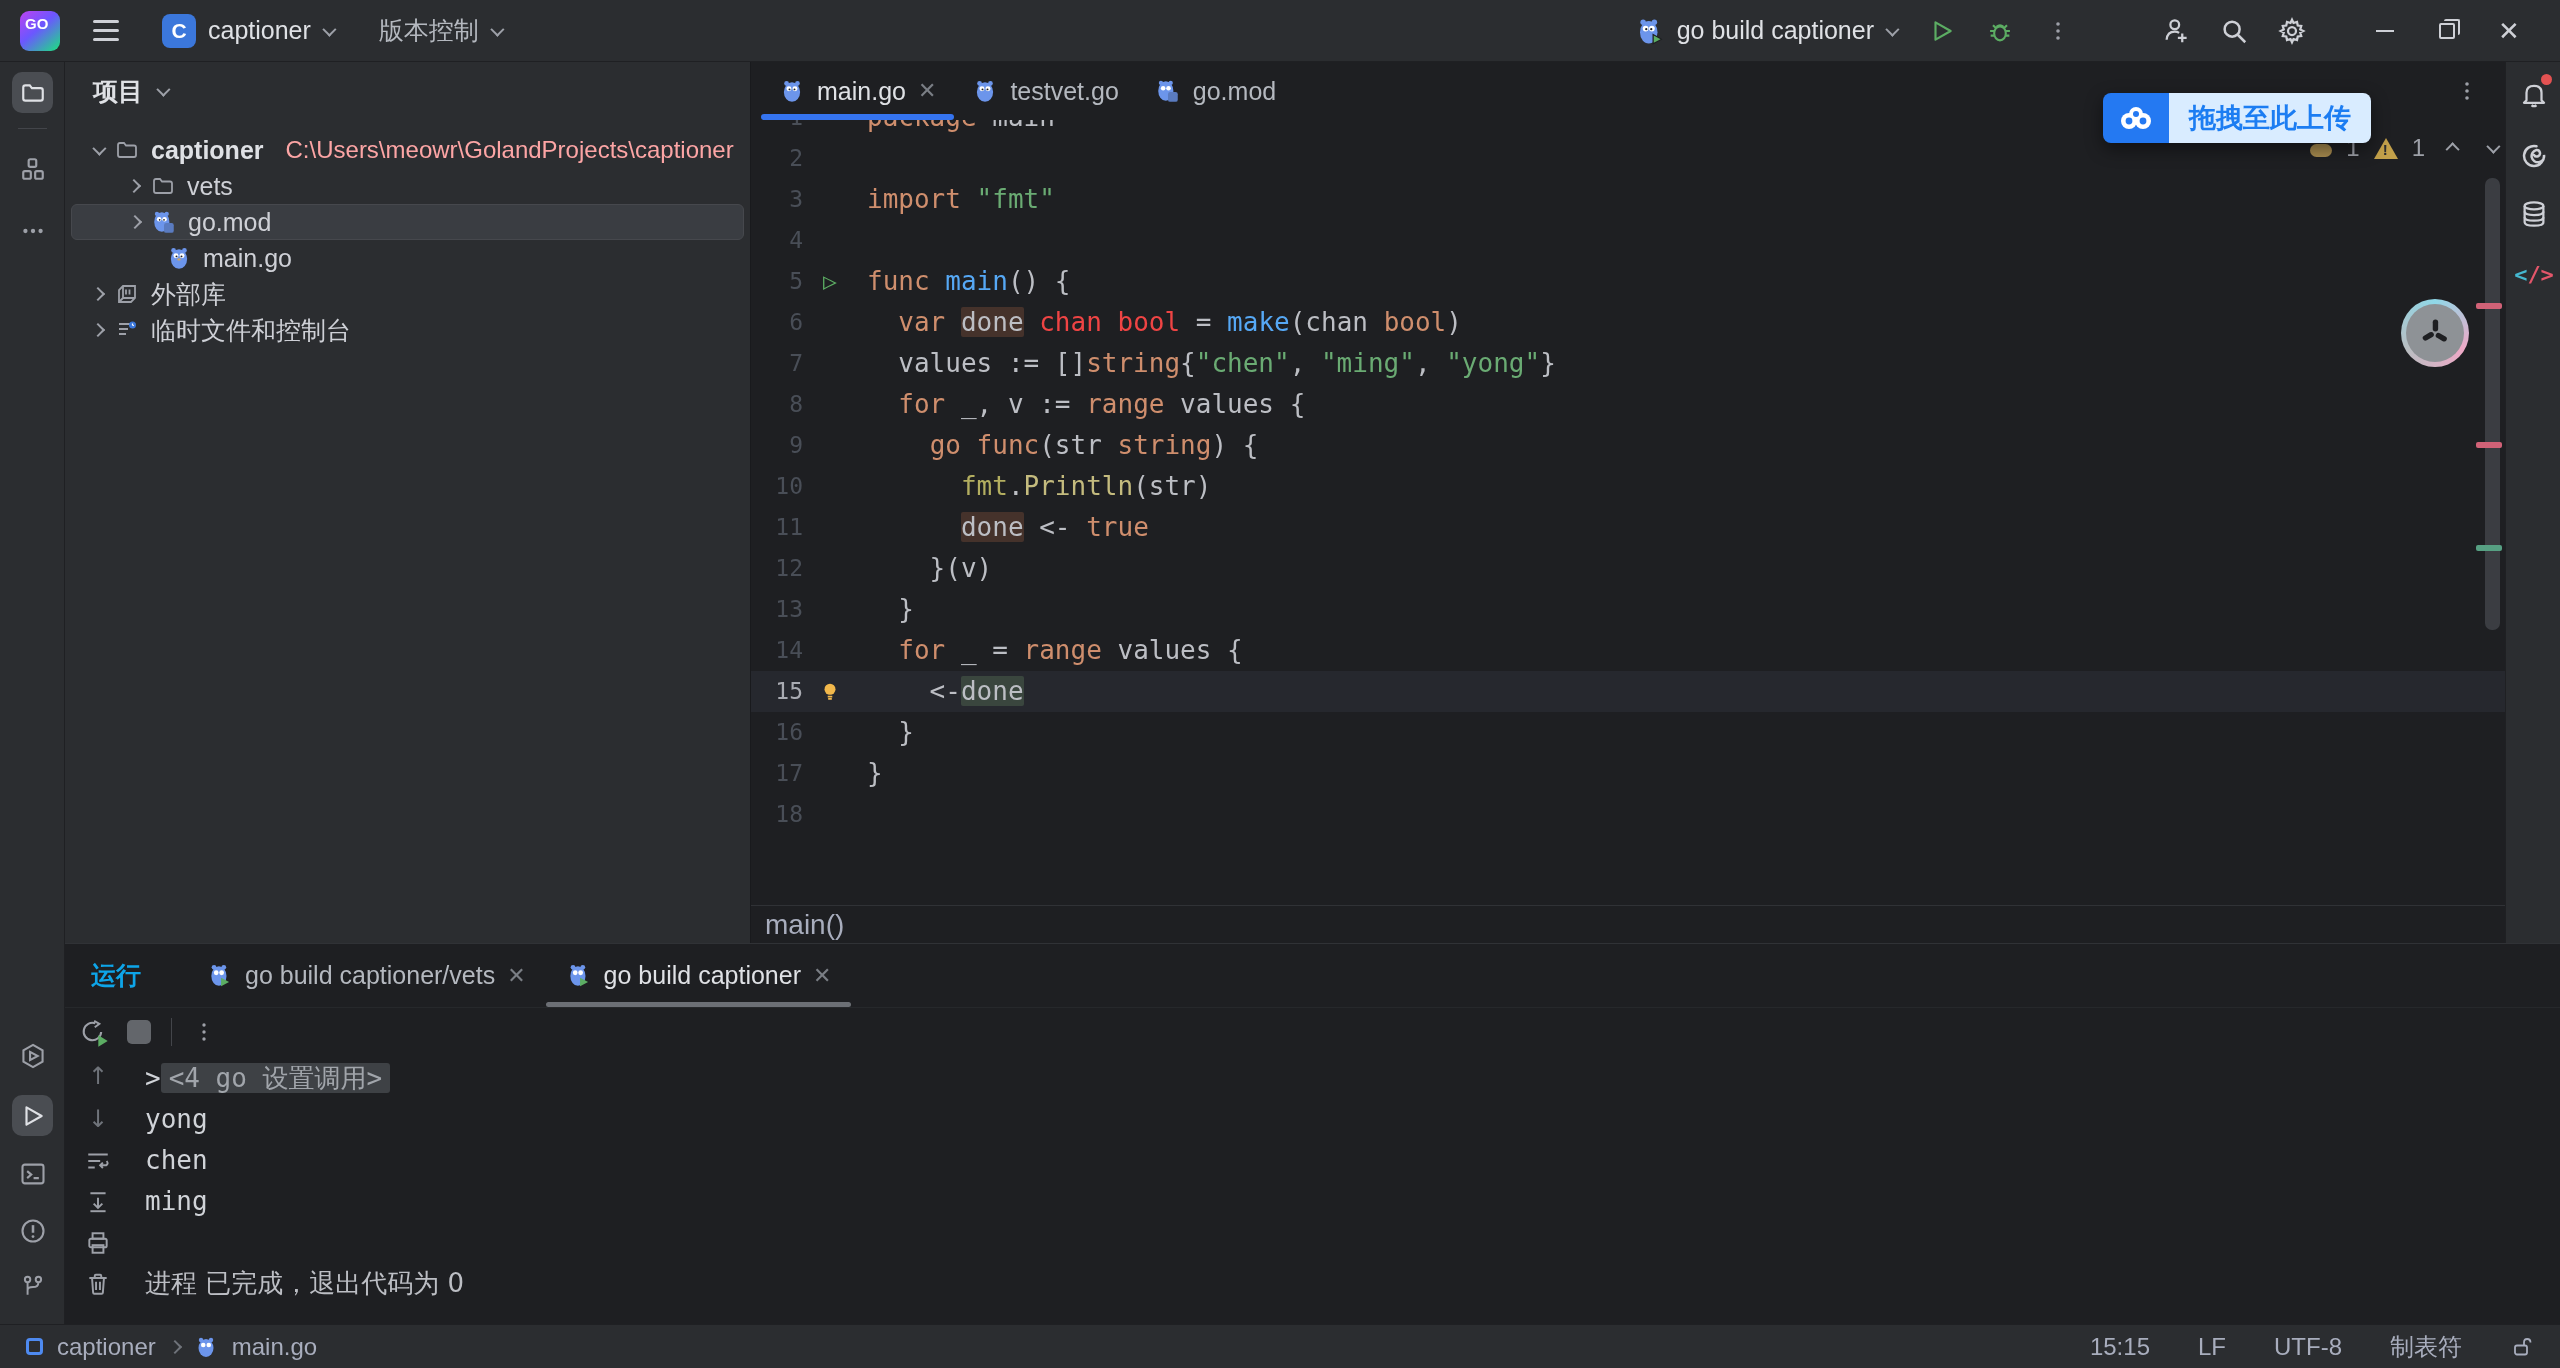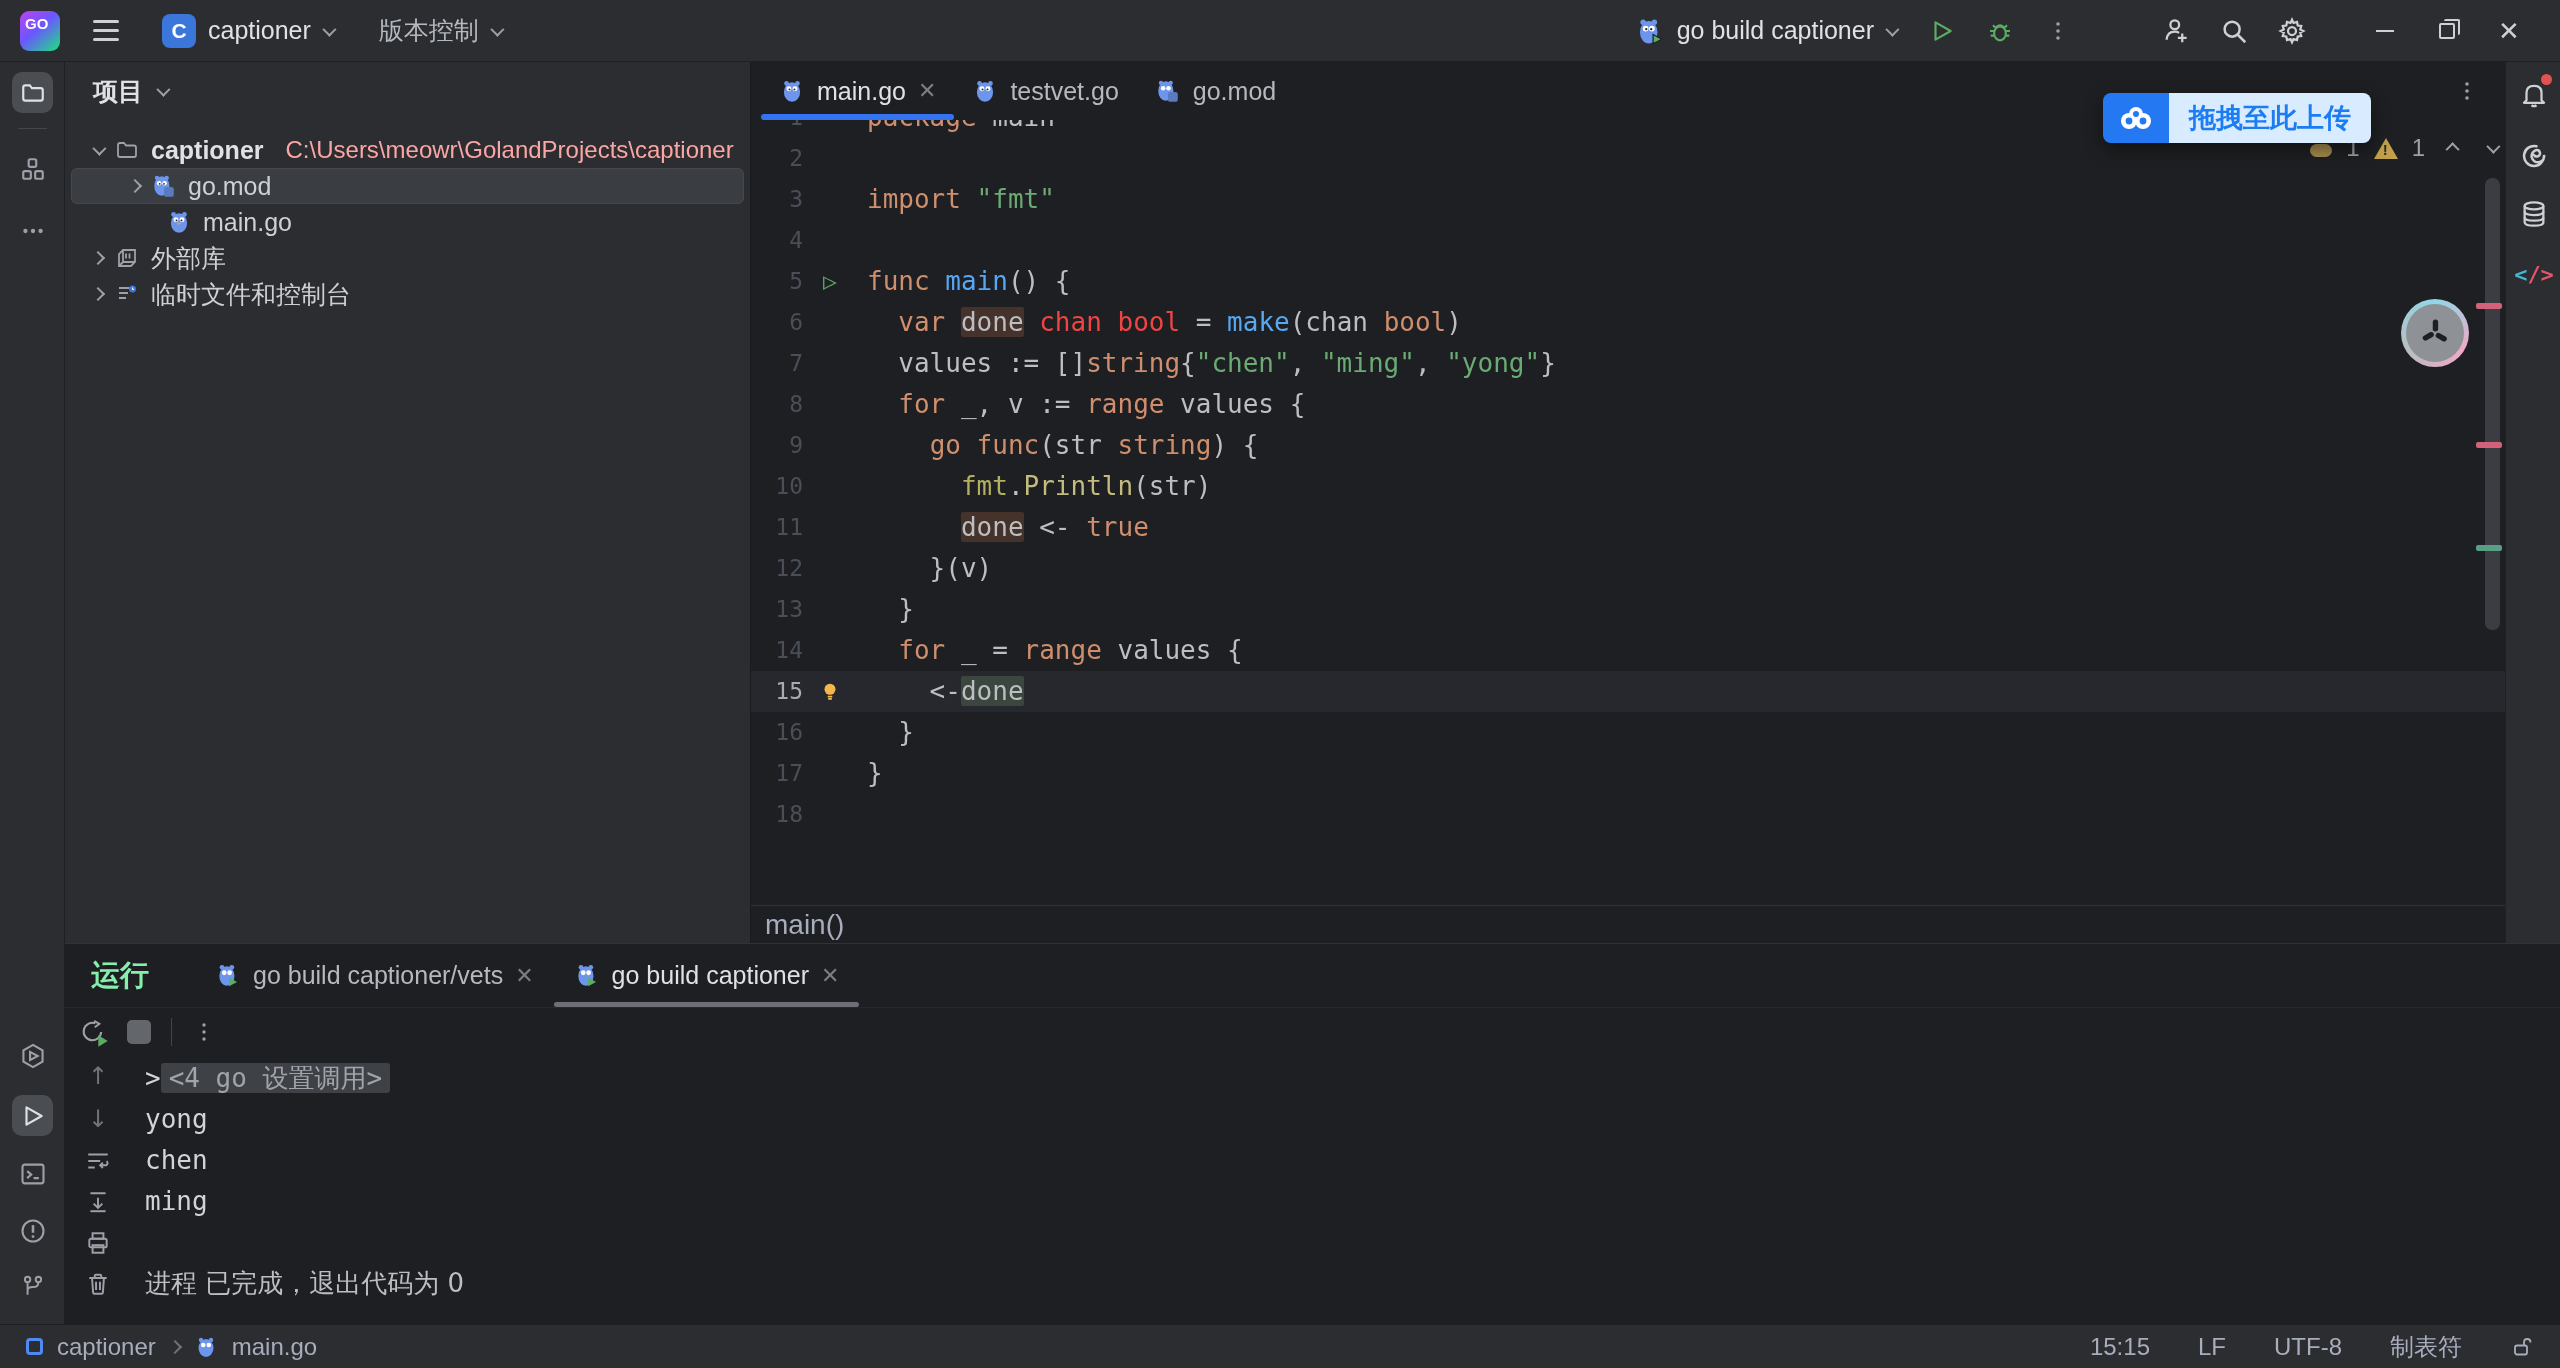--- a/index.html
+++ b/index.html
@@ -108,21 +108,21 @@
 
   
   .right-sidebar { width:55px; background:#2B2D30; border-left:1px solid #1F2023; position:relative; flex:0 0 auto; }
   .rs-icon { position:absolute; left:8px; width:40px; height:40px; display:flex; align-items:center; justify-content:center; color:#CED0D6; }
   .red-dot { position:absolute; right:2px; top:0; width:11px; height:11px; border-radius:50%; background:#E35252; }
   .code-tag { font-size:22px; font-weight:bold; font-family:"DejaVu Sans Mono", monospace; }
 
   
   .run-panel { height:381px; border-top:1px solid #303236; background:#1E1F22; display:flex; flex-direction:column; flex:0 0 auto; }
   .run-header { height:64px; display:flex; align-items:stretch; padding-left:26px; border-bottom:1px solid #26282B; }
-  .run-title { display:flex; align-items:center; font-weight:bold; color:#86efac; font-size:29px; margin-right:46px; }
+  .run-title { display:flex; align-items:center; font-weight:bold; color:#0ea5e9; font-size:25px; margin-right:46px; }
   .rtab { display:flex; align-items:center; gap:12px; padding:0 20px; color:#B4B8BF; font-size:25px; position:relative; }
   .rtab.active { color:#DFE1E5; }
   .rtab.active:after { content:""; position:absolute; left:0; right:0; bottom:0; height:5px; background:#6C6F75; border-radius:3px; }
   .rtab .x { color:#7A7E85; font-size:22px; }
   .run-toolbar { height:48px; display:flex; align-items:center; gap:20px; padding-left:14px; }
   .vdiv { width:1px; height:28px; background:#43454A; }
   .stop-sq { width:24px; height:24px; border-radius:5px; background:#63666B; }
   .run-body { flex:1 1 auto; display:flex; min-height:0; }
   .console-gutter { width:66px; display:flex; flex-direction:column; align-items:center; padding-top:6px; gap:15px; color:#9DA0A8; flex:0 0 auto; }
   .cg-arrow { font-size:24px; color:#6F737A; font-family:"DejaVu Sans", sans-serif; }
@@ -300,20 +300,29 @@
           <div class="tree">
             <div class="tree-row">
               <span class="chev down"></span>
               <span class="ticon">
                 <svg width="24" height="24" viewBox="0 0 24 24" fill="none" stroke="#9DA0A8" stroke-width="1.8">
                     <path d="M3 7 Q3 5 5 5 H9 L11 7.5 H19 Q21 7.5 21 9.5 V17 Q21 19 19 19 H5 Q3 19 3 17 Z"></path>
                   </svg>
               </span>
               <span class="tr-name-root">captioner</span>
               <span class="tr-path">C:\Users\meowr\GolandProjects\captioner</span>
+            </div>
+            <div class="tree-row ind-1">
+              <span class="chev right"></span>
+              <span class="ticon">
+                <svg width="24" height="24" viewBox="0 0 24 24" fill="none" stroke="#9DA0A8" stroke-width="1.8">
+                    <path d="M3 7 Q3 5 5 5 H9 L11 7.5 H19 Q21 7.5 21 9.5 V17 Q21 19 19 19 H5 Q3 19 3 17 Z"></path>
+                  </svg>
+              </span>
+              <span>vets</span>
             </div>
             <div class="tree-row ind-1 selected" style="padding-left:58px">
               <span class="chev right"></span>
               <span class="ticon">
                 <svg width="26" height="26" viewBox="0 0 24 24">
                   <ellipse cx="10" cy="12" rx="7" ry="9" fill="#6C95EB"></ellipse>
                   <circle cx="5.5" cy="4.5" r="2" fill="#6C95EB"></circle>
                     <circle cx="14.5" cy="4.5" r="2" fill="#6C95EB"></circle>
                   <circle cx="7.5" cy="9.5" r="2.1" fill="#fff"></circle>
                     <circle cx="12.5" cy="9.5" r="2.1" fill="#fff"></circle>

